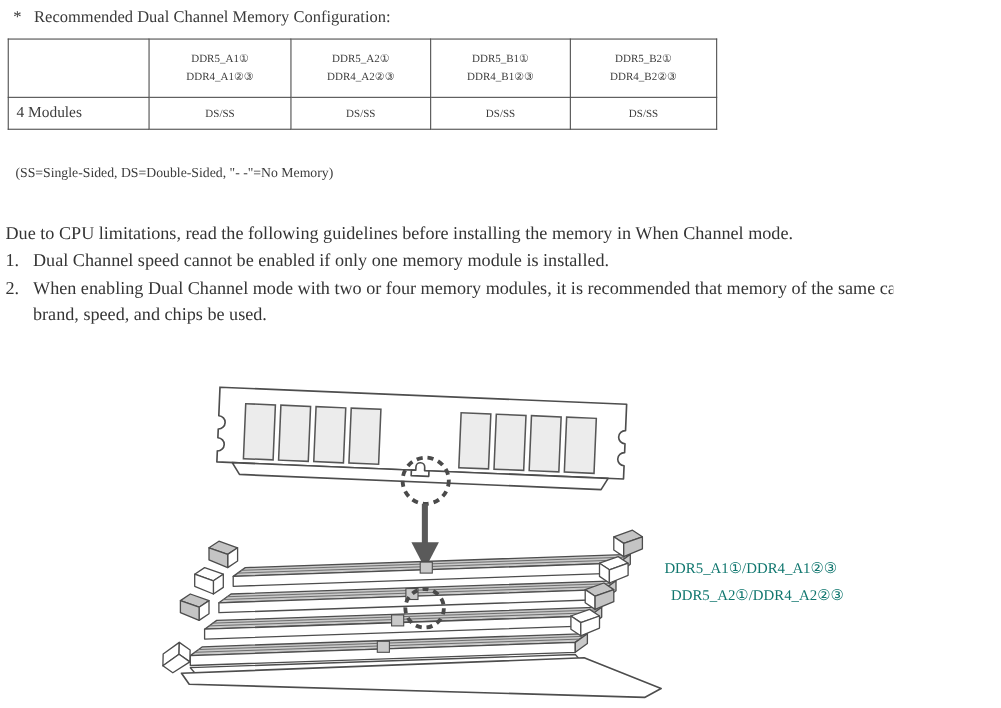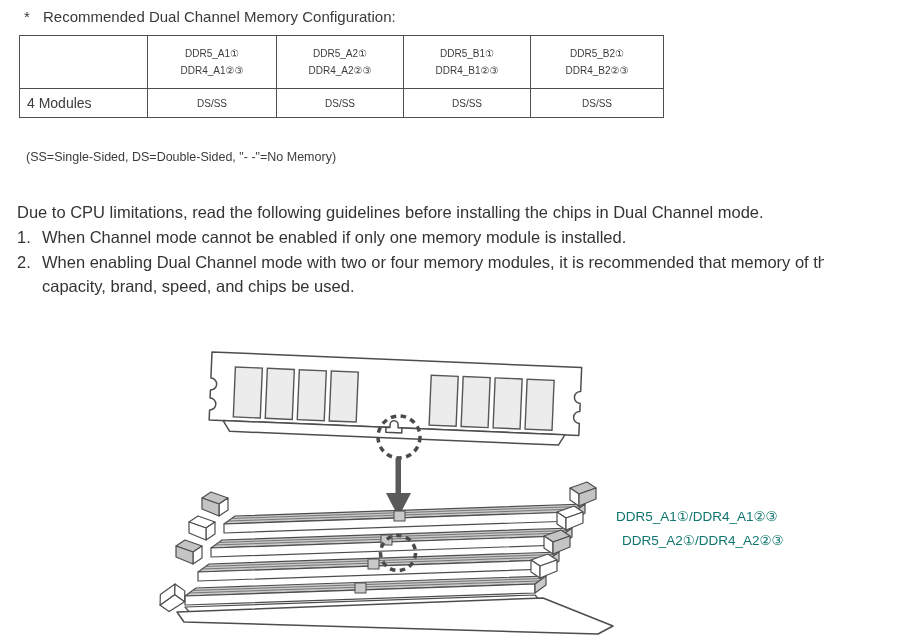--- a/index.html
+++ b/index.html
@@ -1,17 +1,17 @@
 <!DOCTYPE html>
 <html><head>
 <meta charset="utf-8">
 <style>
   html,body{margin:0;padding:0;background:#fff;}
   .page{position:relative;width:812px;height:644px;background:#fff;overflow:hidden;
-        font-family:Liberation Sans, sans-serif;color:#363636;margin-left:12px;}
+        font-family:Liberation Serif, serif;color:#363636;}
   
   .title-row{position:absolute;left:12px;top:8px;font-size:15px;color:#3a3a3a;}
   .title-row .star{display:inline-block;width:19px;}
   
   table.mem{position:absolute;left:7px;top:35px;width:644px;border-collapse:collapse;table-layout:fixed;}
   table.mem th,table.mem td{border:1.5px solid #4f4f4f;font-weight:normal;font-size:10px;color:#3b3b3b;
         text-align:center;vertical-align:middle;padding:0;}
   table.mem tr.hdr{height:53px;}
   table.mem tr.datarow{height:29px;}
   table.mem td.rowlabel{text-align:left;padding-left:7px;font-size:14px;}
@@ -85,24 +85,24 @@
       <td>DS/SS</td>
       <td>DS/SS</td>
       <td>DS/SS</td>
     </tr>
   </tbody>
     </table>
 
   <div class="footnote">(SS=Single-Sided, DS=Double-Sided, "- -"=No Memory)</div>
 
   <div class="guidelines">
-    <div class="intro">Due to CPU limitations, read the following guidelines before installing the chips in Dual Channel mode.</div>
+    <div class="intro">Due to CPU limitations, read the following guidelines before installing the memory in When Channel mode.</div>
     <div class="gitem">
       <span class="num">1.</span>
-      <span class="txt">When Channel mode cannot be enabled if only one memory module is installed.</span>
+      <span class="txt">Dual Channel speed cannot be enabled if only one memory module is installed.</span>
     </div>
     <div class="gitem">
       <span class="num">2.</span>
       <span class="txt">When enabling Dual Channel mode with two or four memory modules, it is recommended that memory of the same capacity, brand, speed, and chips be used.</span>
     </div>
   </div>
 
   <svg class="diagram" width="910" height="314" viewBox="0 330 910 314" xmlns="http://www.w3.org/2000/svg">
     <defs>
       <g id="latch">

